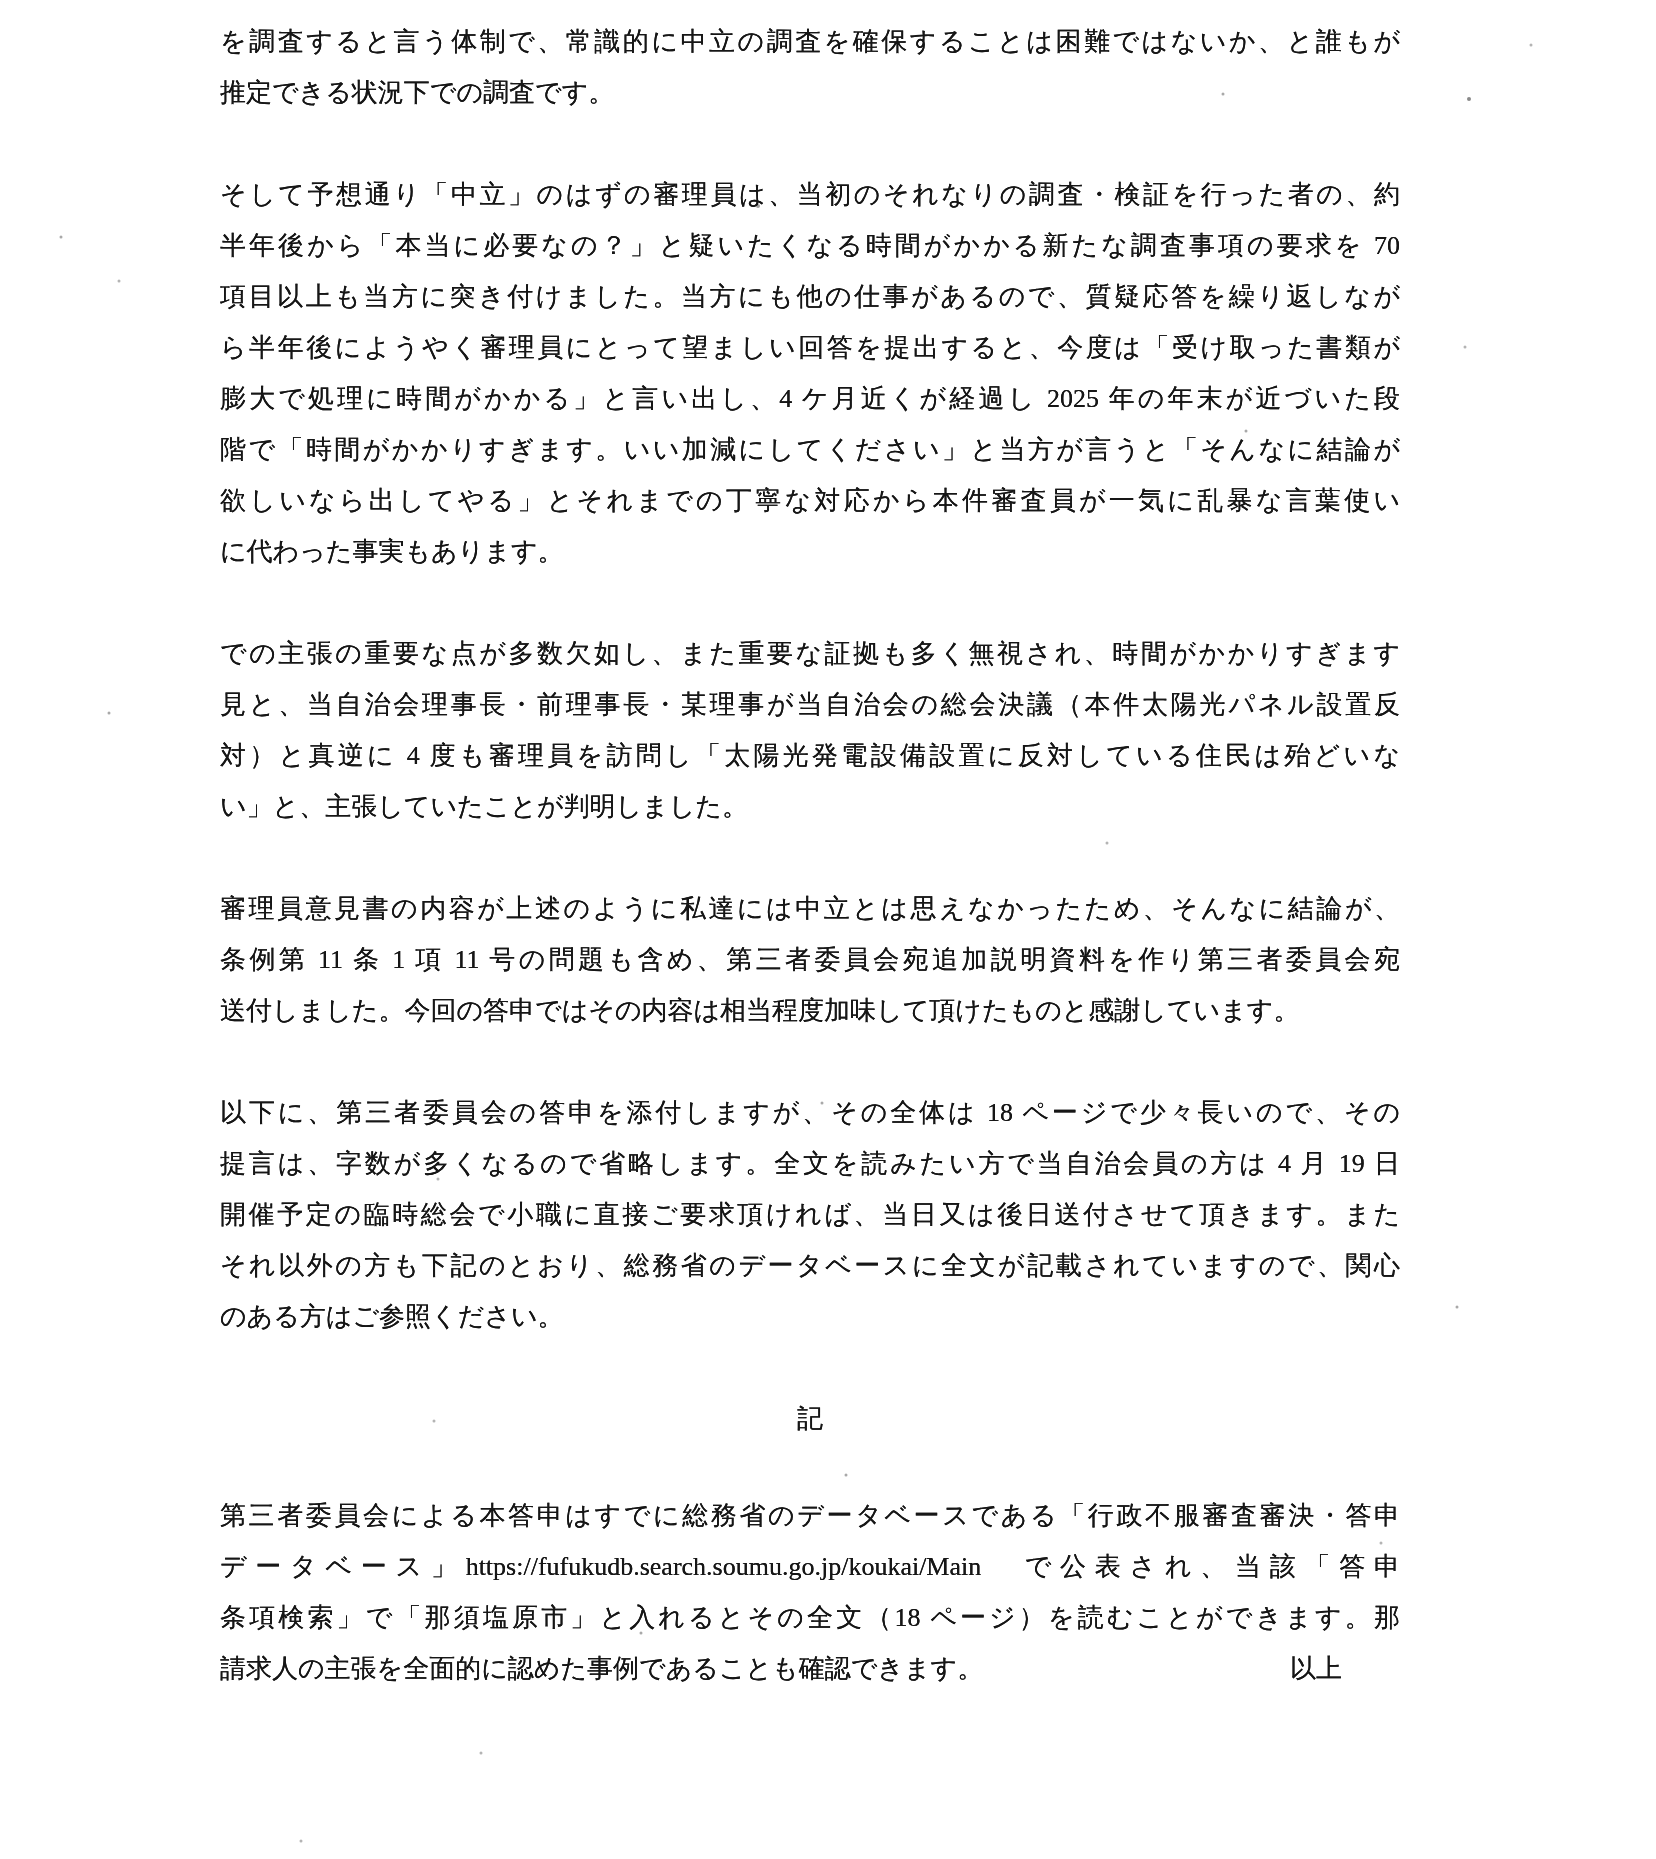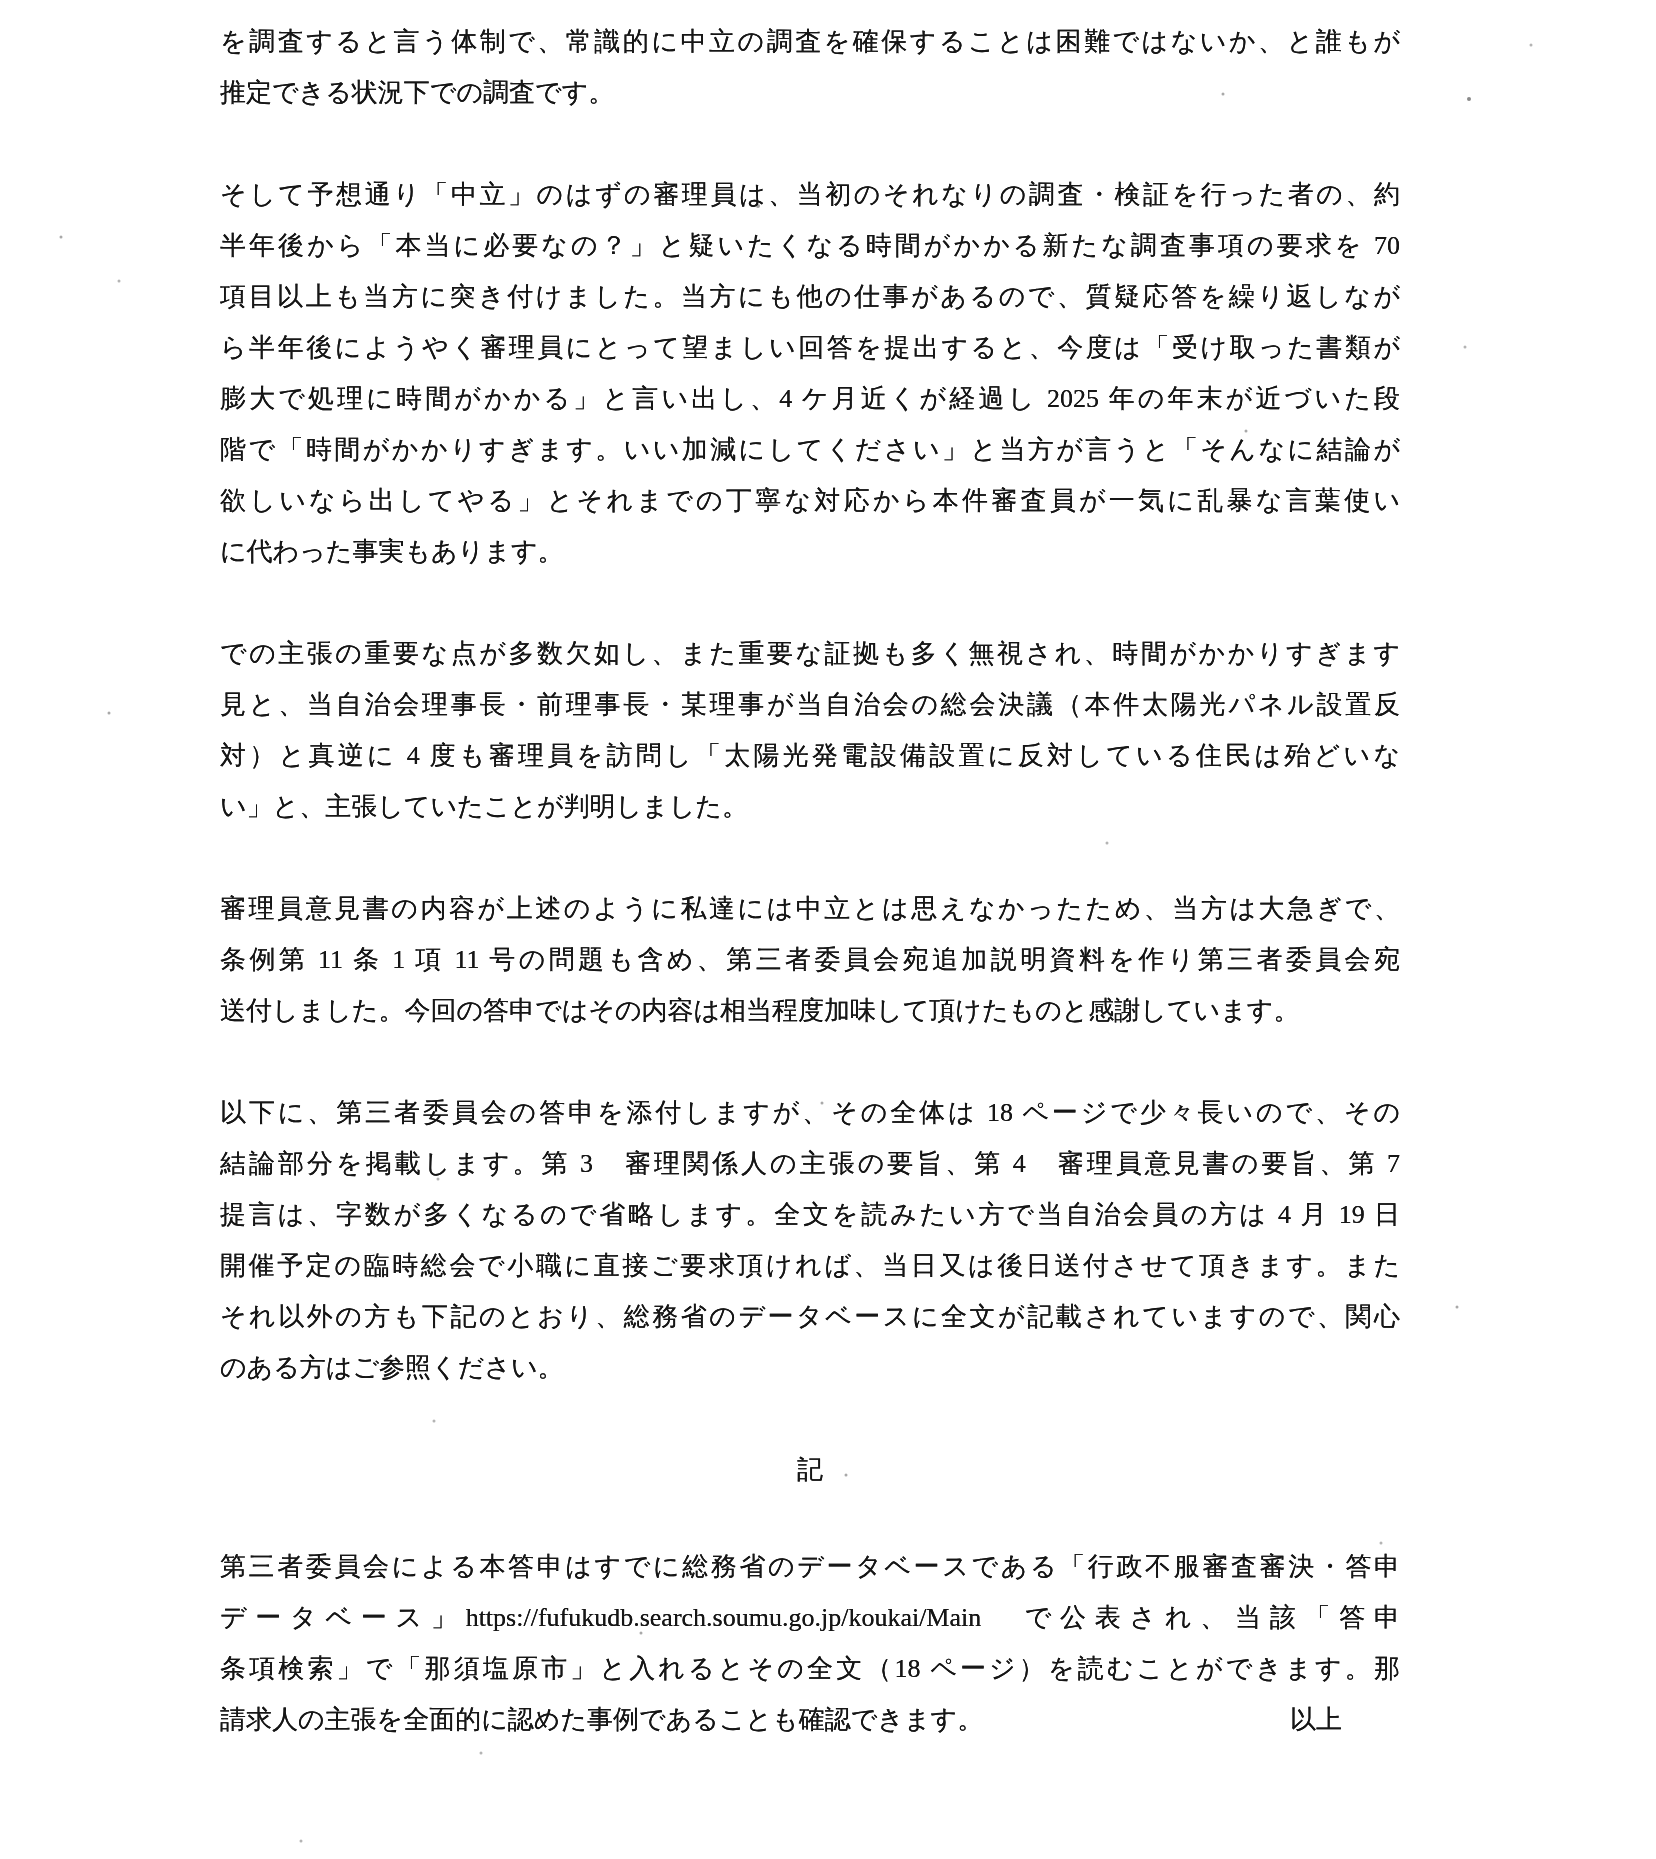--- a/index.html
+++ b/index.html
@@ -100,28 +100,27 @@
     </section>
 
     <section class="para">
       <div class="line">での主張の重要な点が多数欠如し、また重要な証拠も多く無視され、時間がかかりすぎます</div>
       <div class="line">見と、当自治会理事長・前理事長・某理事が当自治会の総会決議（本件太陽光パネル設置反</div>
       <div class="line">対）と真逆に 4 度も審理員を訪問し「太陽光発電設備設置に反対している住民は殆どいな</div>
       <div class="line">い」と、主張していたことが判明しました。</div>
     </section>
 
     <section class="para">
-      <div class="line">審理員意見書の内容が上述のように私達には中立とは思えなかったため、当方は大急ぎで、</div>
+      <div class="line">審理員意見書の内容が上述のように私達には中立とは思えなかったため、そんなに結論が、</div>
       <div class="line">条例第 11 条 1 項 11 号の問題も含め、第三者委員会宛追加説明資料を作り第三者委員会宛</div>
       <div class="line">送付しました。今回の答申ではその内容は相当程度加味して頂けたものと感謝しています。</div>
     </section>
 
     <section class="para">
       <div class="line">以下に、第三者委員会の答申を添付しますが、その全体は 18 ページで少々長いので、その</div>
-      <div class="line">結論部分を掲載します。第 3　審理関係人の主張の要旨、第 4　審理員意見書の要旨、第 7</div>
       <div class="line">提言は、字数が多くなるので省略します。全文を読みたい方で当自治会員の方は 4 月 19 日</div>
       <div class="line">開催予定の臨時総会で小職に直接ご要求頂ければ、当日又は後日送付させて頂きます。また</div>
       <div class="line">それ以外の方も下記のとおり、総務省のデータベースに全文が記載されていますので、関心</div>
       <div class="line">のある方はご参照ください。</div>
     </section>
 
     <div class="marker-line">記</div>
 
     <section class="para">
       <div class="line">第三者委員会による本答申はすでに総務省のデータベースである「行政不服審査審決・答申</div>

